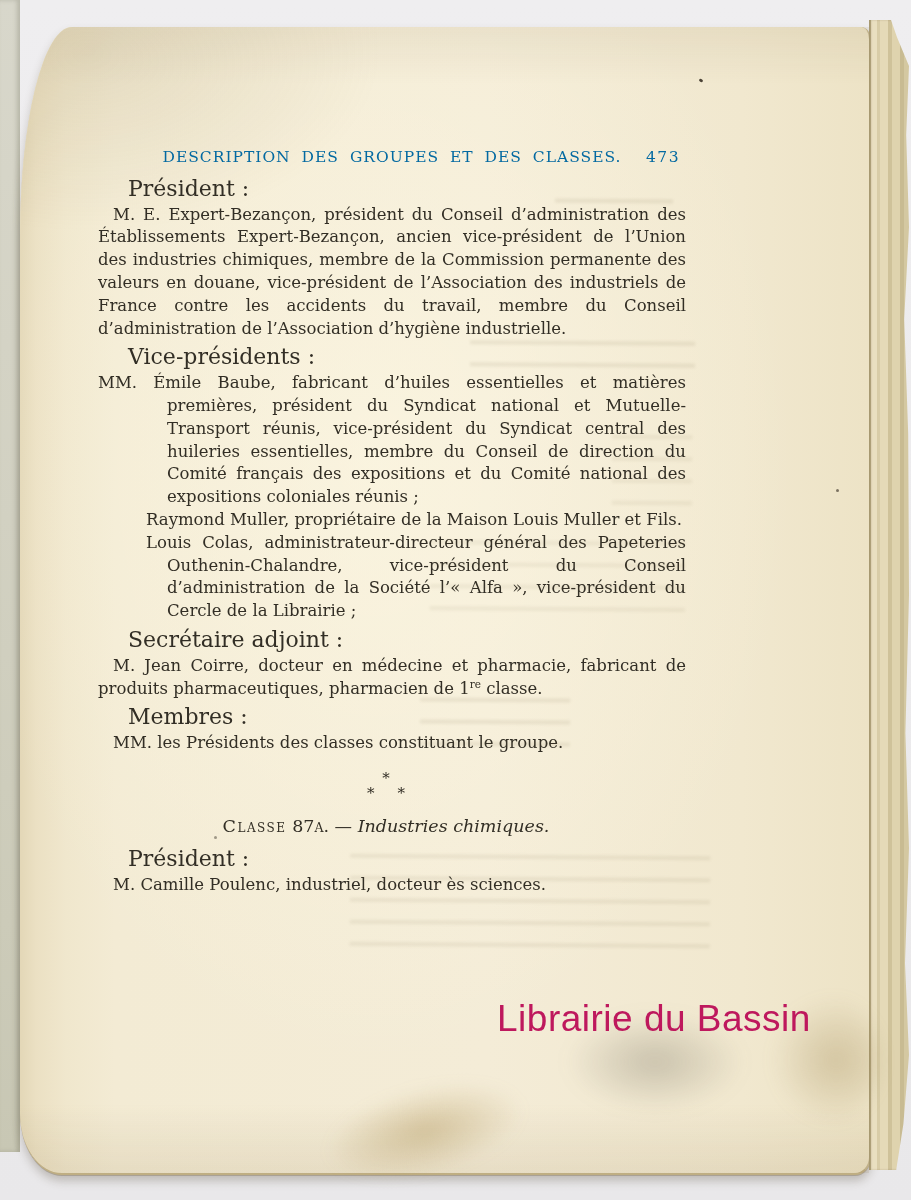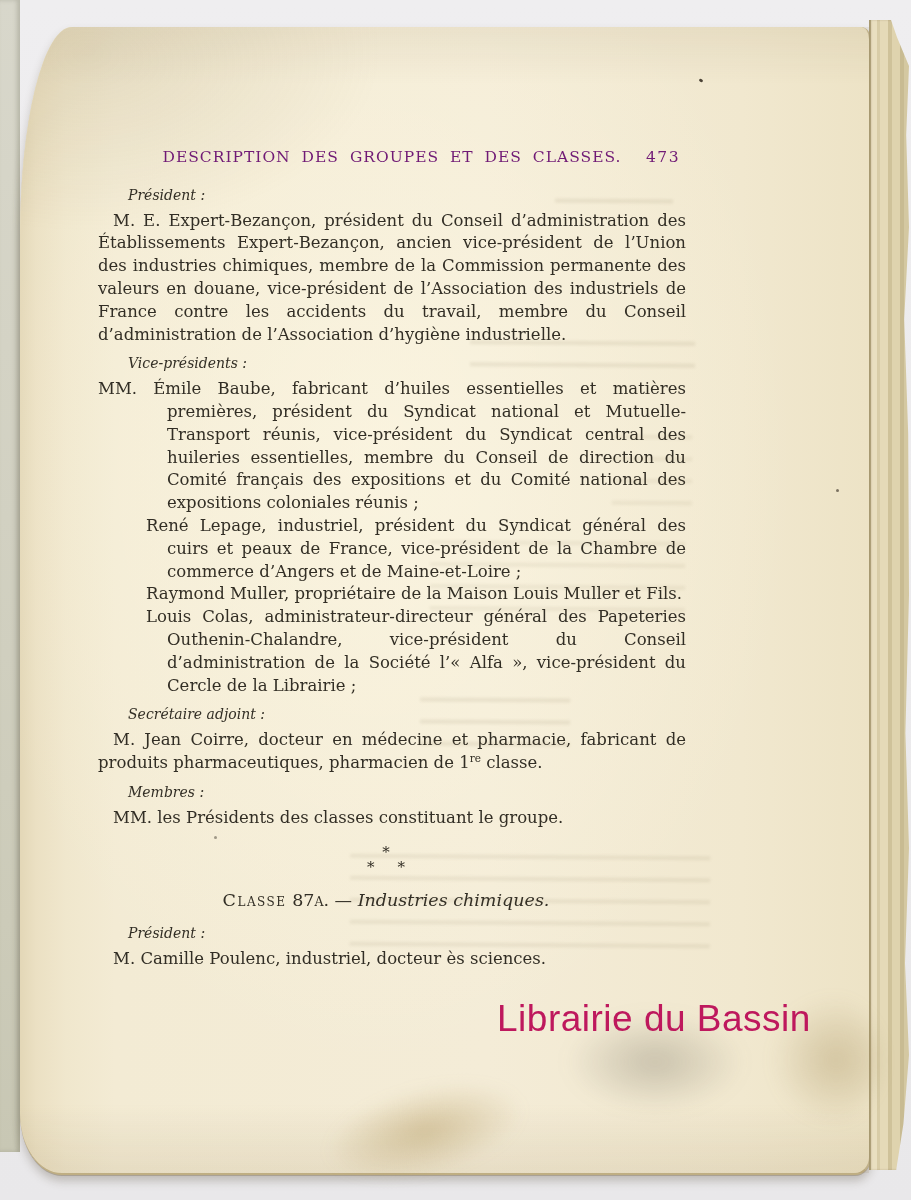--- a/index.html
+++ b/index.html
@@ -45,25 +45,25 @@
     clip-path:polygon(0 0,55% 0,70% 1.5%,100% 4%,93% 10%,100% 18%,88% 26%,98% 36%,100% 50%,91% 62%,100% 72%,90% 82%,100% 90%,86% 96%,68% 100%,0 100%);
     box-shadow:inset 2px 0 2px rgba(110,95,60,.35);
   }
   
   .text-block{
     position:absolute;left:98px;top:146px;width:588px;
     color:#322e25;font-size:16.5px;line-height:22.8px;
   }
   .running-head{
     position:relative;text-align:center;font-size:15.5px;letter-spacing:1px;word-spacing:5px;
-    color:#701a75;margin-bottom:15px;white-space:nowrap;
+    color:#0369a1;margin-bottom:9px;white-space:nowrap;
   }
   .page-num{position:absolute;right:6px;top:0;letter-spacing:1.5px;text-align:center;}
   .heading-italic{
-    font-style:italic;margin:6px 0 3px 30px;font-size:14px;
+    margin:6px 0 3px 30px;font-size:22px;
   }
   p.body{margin:0;text-align:justify;}
   p.body.indent{text-indent:15px;}
   p.vp{margin:0;text-align:justify;}
   p.vp-first{margin-left:69px;text-indent:-69px;}
   p.vp-rest{margin-left:69px;text-indent:-21px;}
   sup.ord{font-size:10.5px;vertical-align:super;line-height:0;}
   .separator{
     text-align:center;color:#322e25;font-size:15px;line-height:15px;
     margin:16px 0 10px -12px;letter-spacing:0;
@@ -127,21 +127,20 @@
   <div class="running-head">
     <span>DESCRIPTION DES GROUPES ET DES CLASSES.</span>
     <span class="page-num">473</span>
   </div>
 
   <p class="heading-italic">Président :</p>
   <p class="body indent">M. E. Expert-Bezançon, président du Conseil d’administration des Établissements Expert-Bezançon, ancien vice-président de l’Union des industries chimiques, membre de la Commission permanente des valeurs en douane, vice-président de l’Association des industriels de France contre les accidents du travail, membre du Conseil d’administration de l’Association d’hygiène industrielle.</p>
 
   <p class="heading-italic">Vice-présidents :</p>
   <p class="vp vp-first">MM. Émile Baube, fabricant d’huiles essentielles et matières premières, président du Syndicat national et Mutuelle-Transport réunis, vice-président du Syndicat central des huileries essentielles, membre du Conseil de direction du Comité français des expositions et du Comité national des expositions coloniales réunis ;</p>
-  <p class="vp vp-rest">René Lepage, industriel, président du Syndicat général des cuirs et peaux de France, vice-président de la Chambre de commerce d’Angers et de Maine-et-Loire ;</p>
   <p class="vp vp-rest">Raymond Muller, propriétaire de la Maison Louis Muller et Fils.</p>
   <p class="vp vp-rest">Louis Colas, administrateur-directeur général des Papeteries Outhenin-Chalandre, vice-président du Conseil d’administration de la Société l’« Alfa », vice-président du Cercle de la Librairie ;</p>
 
   <p class="heading-italic">Secrétaire adjoint :</p>
   <p class="body indent"><span>M. Jean Coirre, docteur en médecine et pharmacie, fabricant de produits pharmaceutiques, pharmacien de 1</span><sup class="ord">re</sup><span> classe.</span></p>
 
 
   <p class="heading-italic">Membres :</p>
   <p class="body indent">MM. les Présidents des classes constituant le groupe.</p>
 

